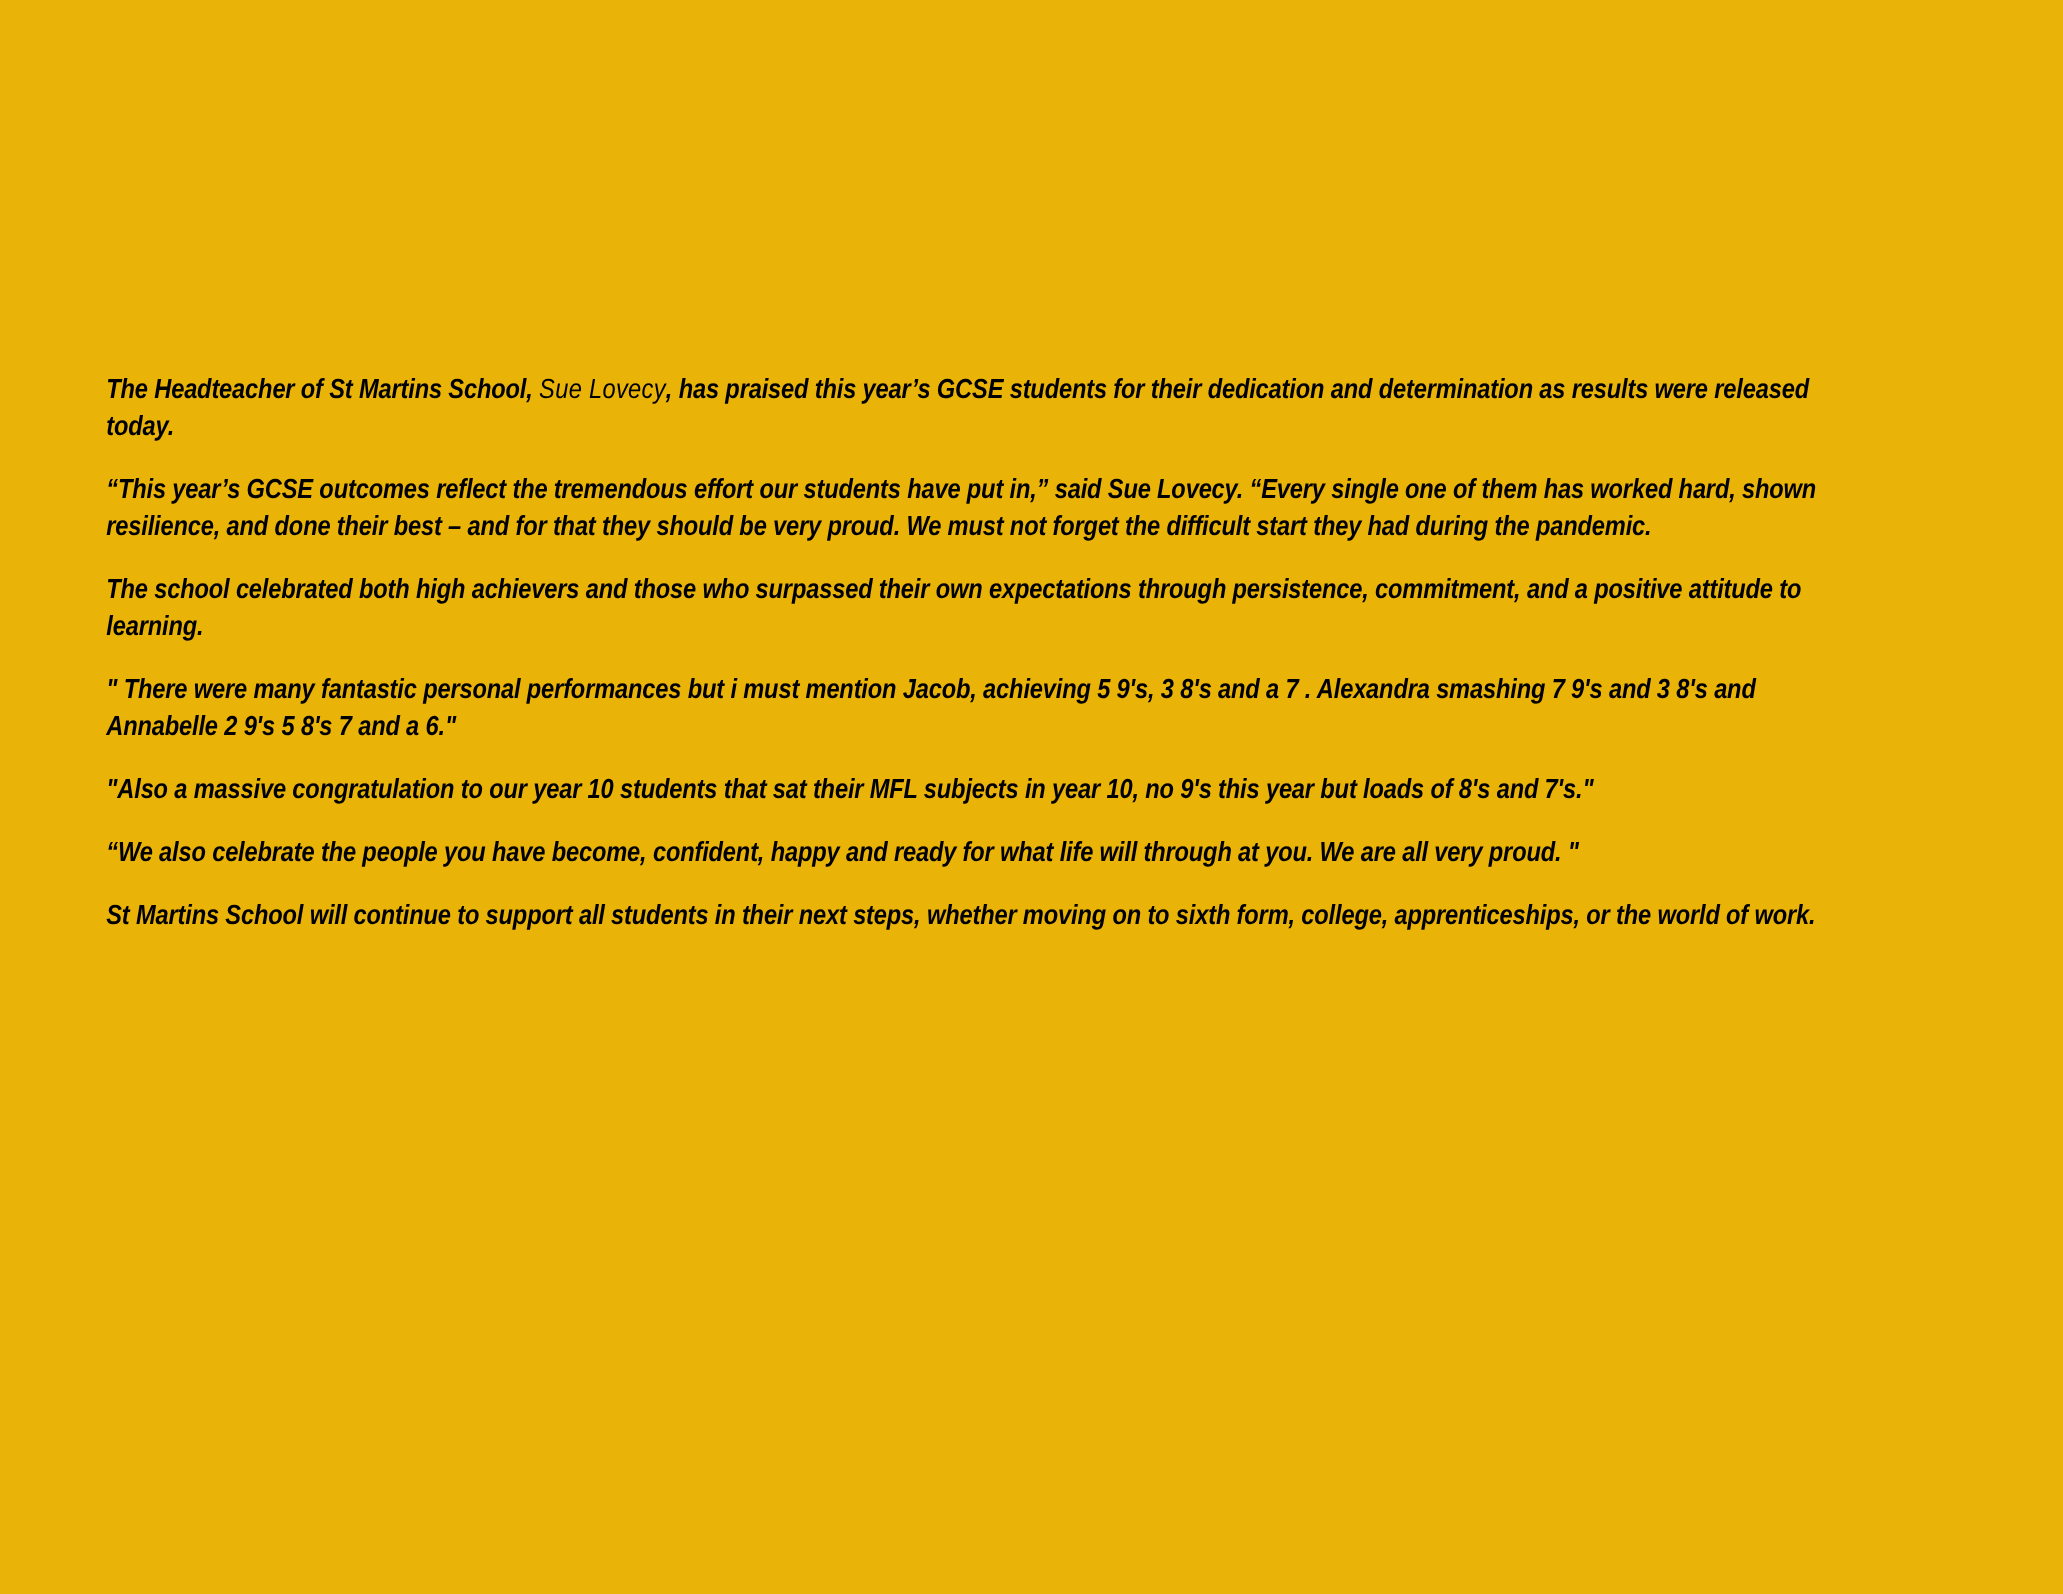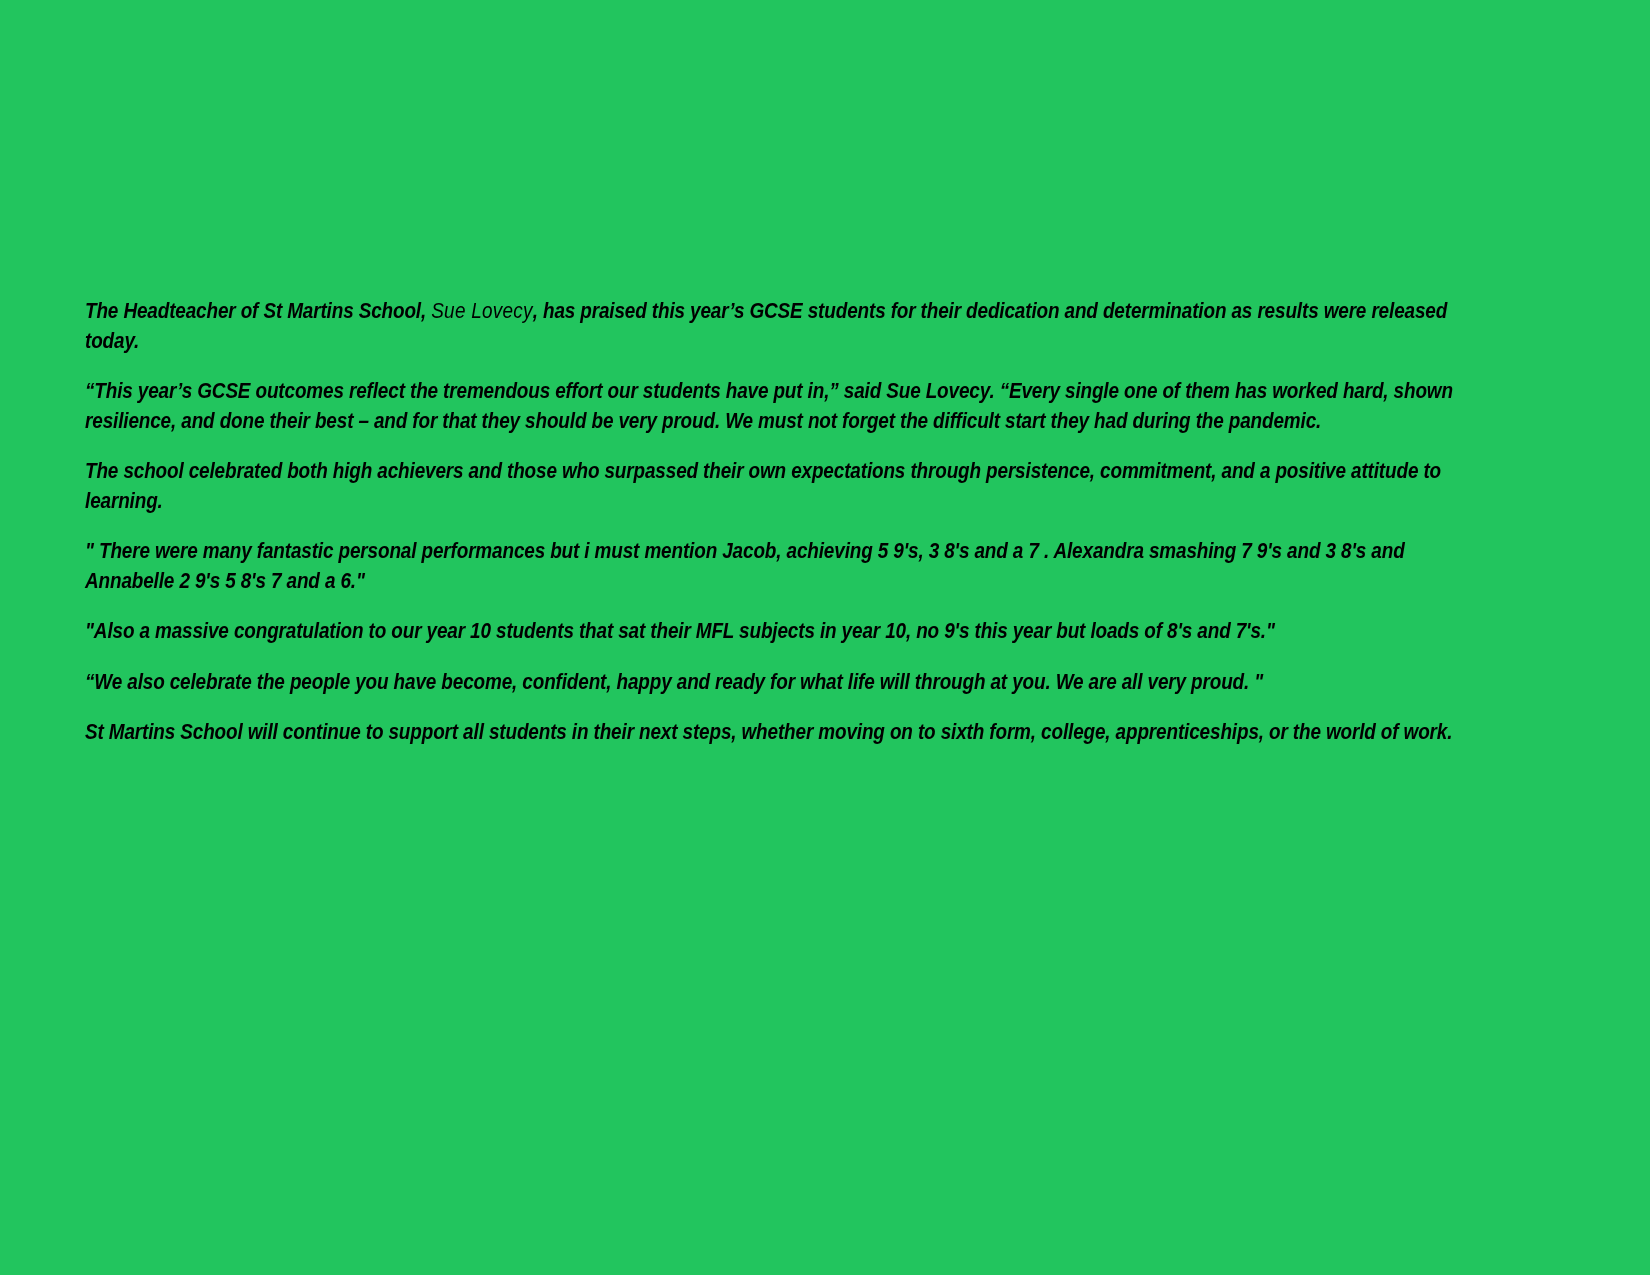--- a/index.html
+++ b/index.html
@@ -7,21 +7,21 @@
     padding: 0;
     background: #ffffff;
     width: 1650px;
     height: 1275px;
     overflow: hidden;
   }
   .page {
     position: relative;
     width: 1650px;
     height: 1275px;
-    background: #22c55e;
+    background: #eab308;
   }
   .article-body {
     position: absolute;
     left: 85px;
     top: 296px;
     width: 1600px;
     transform: scaleX(0.86);
     transform-origin: 0 0;
     font-family: "Liberation Sans", "DejaVu Sans", sans-serif;
     font-style: italic;

